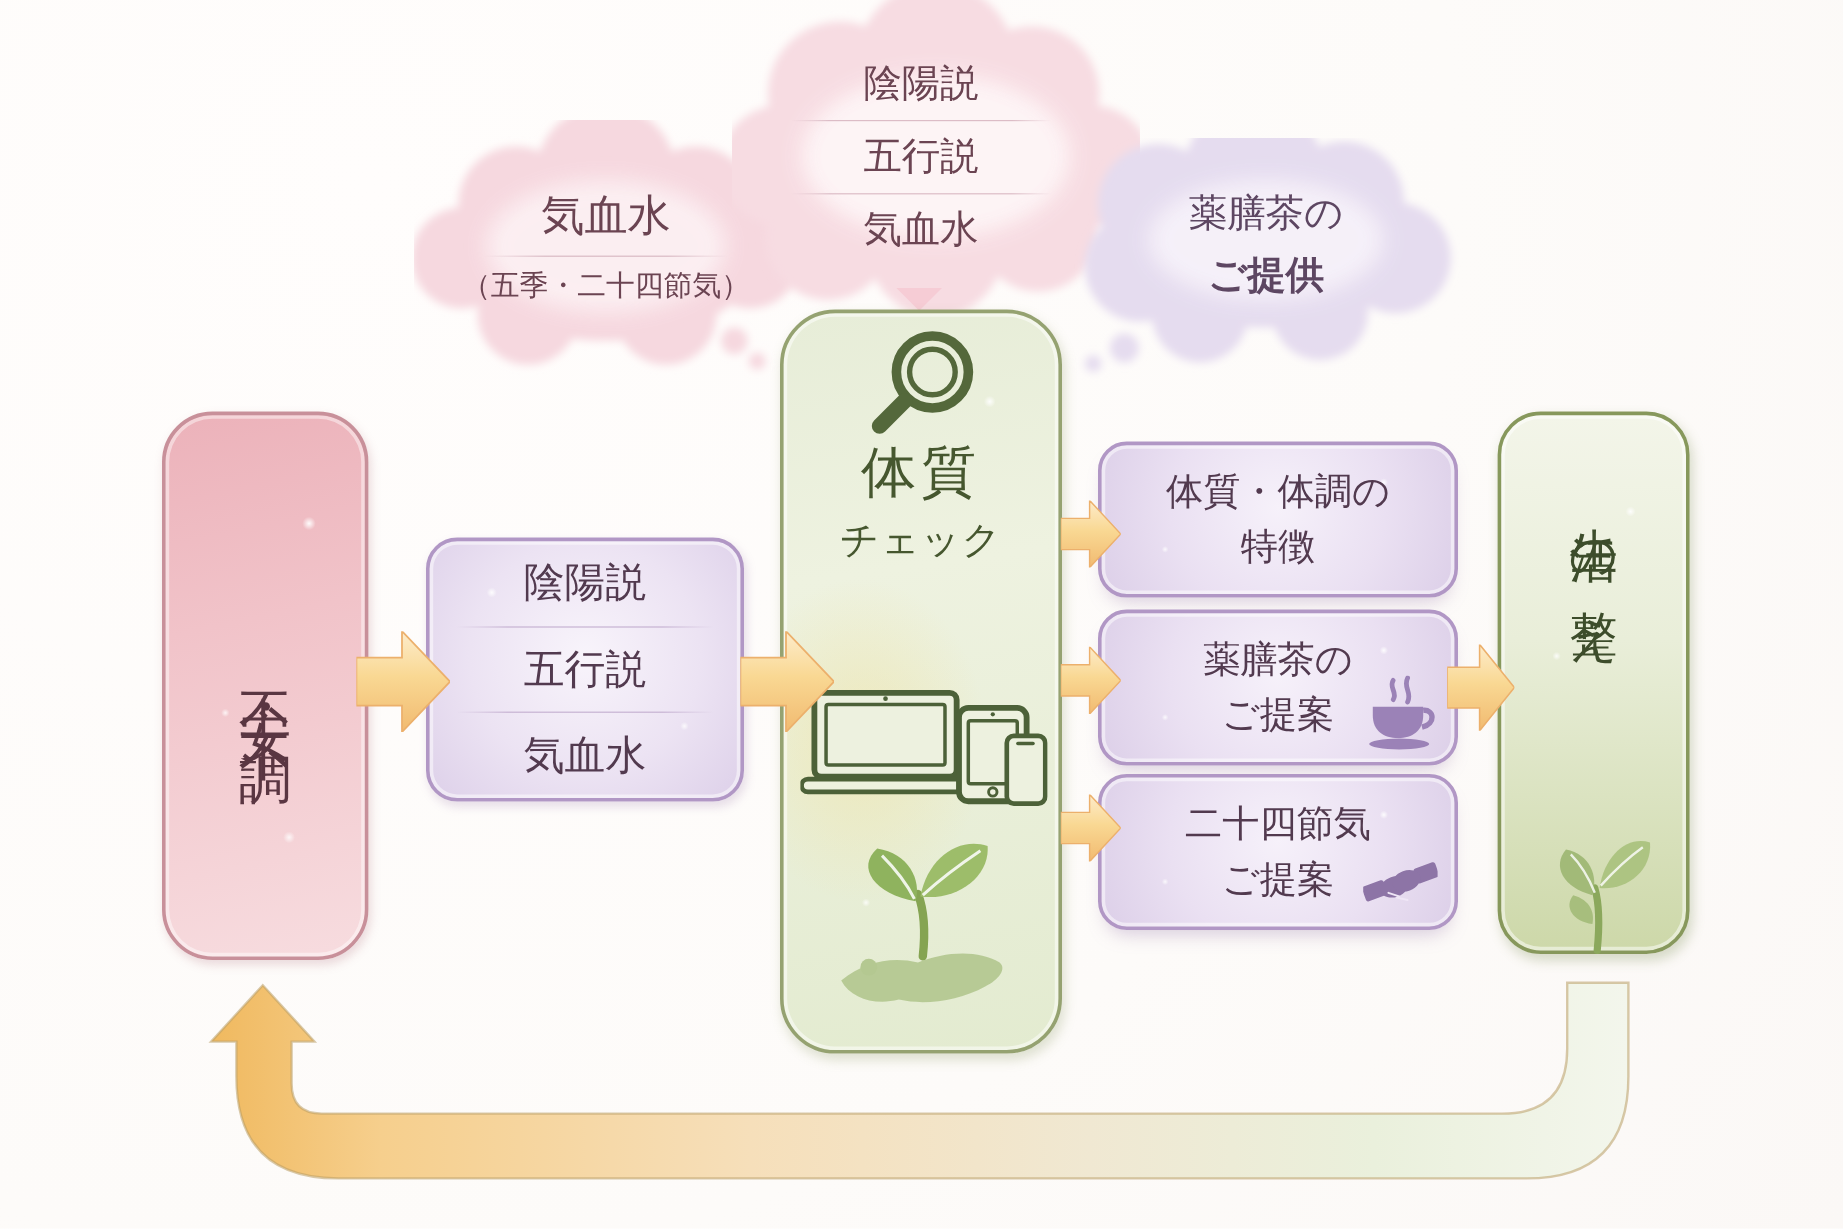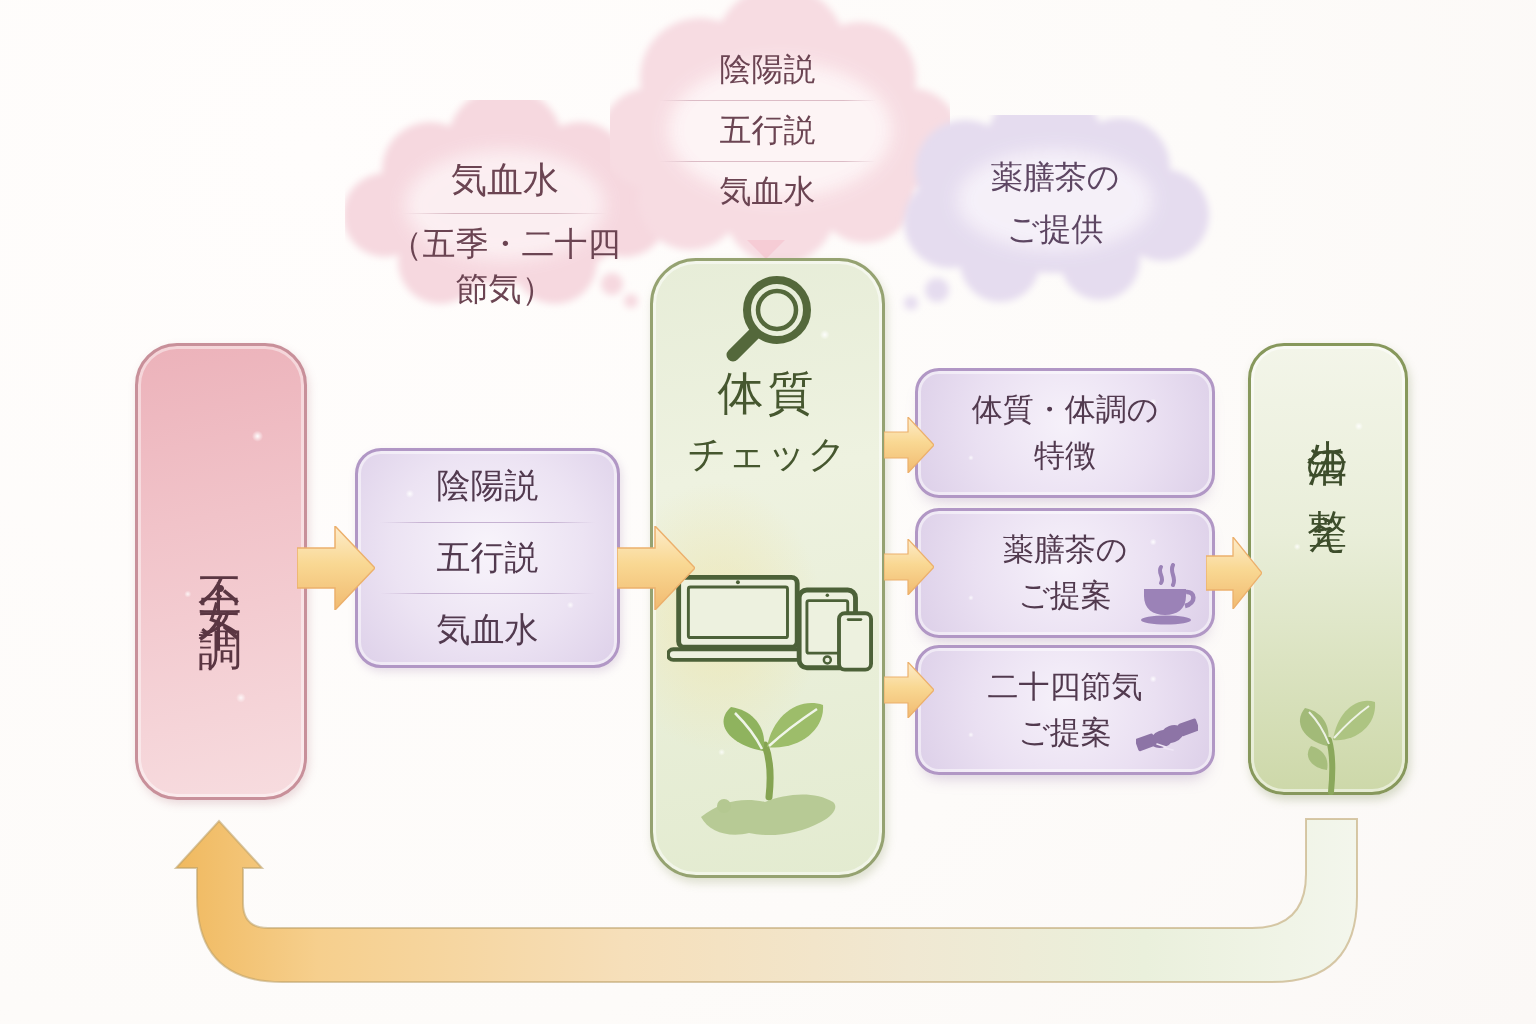--- a/index.html
+++ b/index.html
@@ -49,21 +49,21 @@
       radial-gradient(circle 7px at 75% 12%, rgba(255,255,255,.9), rgba(255,255,255,0) 70%),
       radial-gradient(circle 5px at 25% 30%, rgba(255,255,255,.85), rgba(255,255,255,0) 70%),
       radial-gradient(circle 6px at 70% 55%, rgba(255,255,255,.85), rgba(255,255,255,0) 70%),
       radial-gradient(circle 5px at 30% 80%, rgba(255,255,255,.8), rgba(255,255,255,0) 70%),
       radial-gradient(ellipse 140px 180px at 28% 58%, rgba(240,226,160,.55), rgba(240,226,160,0) 75%),
       linear-gradient(172deg,#e7edd8 0%,#eef2e0 35%,#e3ebd0 100%);
     box-shadow:inset 0 0 0 3px rgba(255,255,255,.5), 2px 5px 10px rgba(140,155,100,.28);
   }
   .check-title{position:absolute;left:0;top:100px;width:100%;text-align:center;color:#46572f;font-weight:500;}
   .check-title .big{font-size:46px;line-height:1.42;letter-spacing:4px;}
-  .check-title .small{font-size:38px;line-height:1.5;letter-spacing:1px;}
+  .check-title .small{font-size:32px;line-height:1.5;letter-spacing:1px;}
   .result-box{
     left:915px;width:300px;height:130px;border-radius:24px;
     border:3px solid #b197c5;
     background:
       radial-gradient(circle 5px at 80% 25%, rgba(255,255,255,.9), rgba(255,255,255,0) 70%),
       radial-gradient(circle 4px at 18% 70%, rgba(255,255,255,.8), rgba(255,255,255,0) 70%),
       radial-gradient(circle at 50% 42%,#f6f1fa 0%,#eae0f2 55%,#dccfe8 100%);
     box-shadow:inset 0 0 0 3px rgba(255,255,255,.5), 0 10px 16px -8px rgba(150,120,170,.4);
     display:flex;flex-direction:column;align-items:center;justify-content:center;
     font-size:31px;font-weight:500;color:#523a4f;line-height:1.5;
@@ -143,21 +143,21 @@
         <circle cx="95" cy="162" r="42"></circle>
       <circle cx="210" cy="162" r="42"></circle>
       <circle cx="267" cy="184" r="11"></circle>
         <circle cx="286" cy="201" r="7"></circle>
     </g>
     <ellipse cx="160" cy="105" rx="100" ry="55" fill="#fdf3f5" opacity="0.85" filter="url(#soften2)"></ellipse>
   </svg>
   <div class="cloud-text cloud-pink abs" style="left:375px;top:156px;width:260px;">
     <div style="font-size:36px;">気血水</div>
     <div class="hr-div" style="margin:8px 28px;background:linear-gradient(90deg,rgba(200,160,175,0),#d9b9c3 25%,#d9b9c3 75%,rgba(200,160,175,0));"></div>
-    <div style="font-size:33px;margin-top:6px;">（五季・二十四節気）</div>
+    <div style="font-size:24px;margin-top:6px;">（五季・二十四節気）</div>
   </div>
 
   <svg class="cloud-svg" style="left:610px;top:0px;" width="340" height="265" viewBox="0 0 340 265">
     <g fill="#f7dce2" filter="url(#soften)">
       <ellipse cx="170" cy="135" rx="140" ry="92"></ellipse>
       <circle cx="90" cy="78" r="60"></circle>
         <circle cx="170" cy="52" r="66"></circle>
       <circle cx="250" cy="78" r="56"></circle>
         <circle cx="300" cy="138" r="50"></circle>
       <circle cx="40" cy="138" r="50"></circle>
@@ -186,21 +186,21 @@
       <circle cx="60" cy="107" r="46"></circle>
         <circle cx="110" cy="147" r="40"></circle>
       <circle cx="210" cy="145" r="40"></circle>
       <circle cx="47" cy="175" r="12"></circle>
         <circle cx="21" cy="188" r="7"></circle>
     </g>
     <ellipse cx="165" cy="85" rx="98" ry="50" fill="#f7f3fa" opacity="0.9" filter="url(#soften2)"></ellipse>
   </svg>
   <div class="cloud-text cloud-purple abs" style="left:930px;top:152px;width:250px;">
     <div style="font-size:32px;height:52px;display:flex;align-items:center;justify-content:center;">薬膳茶の</div>
-    <div style="font-size:32px;height:52px;display:flex;align-items:center;justify-content:center;">ご提供</div>
+    <div style="font-size:32px;height:52px;display:flex;align-items:center;justify-content:center;font-weight:bold;">ご提供</div>
   </div>
 
   <div class="box start-box">
     <div class="vtext">不安・不調</div>
   </div>
 
   <div class="box theory-box">
     <div class="theory-row">陰陽説</div>
     <div class="hr-div"></div>
     <div class="theory-row">五行説</div>

